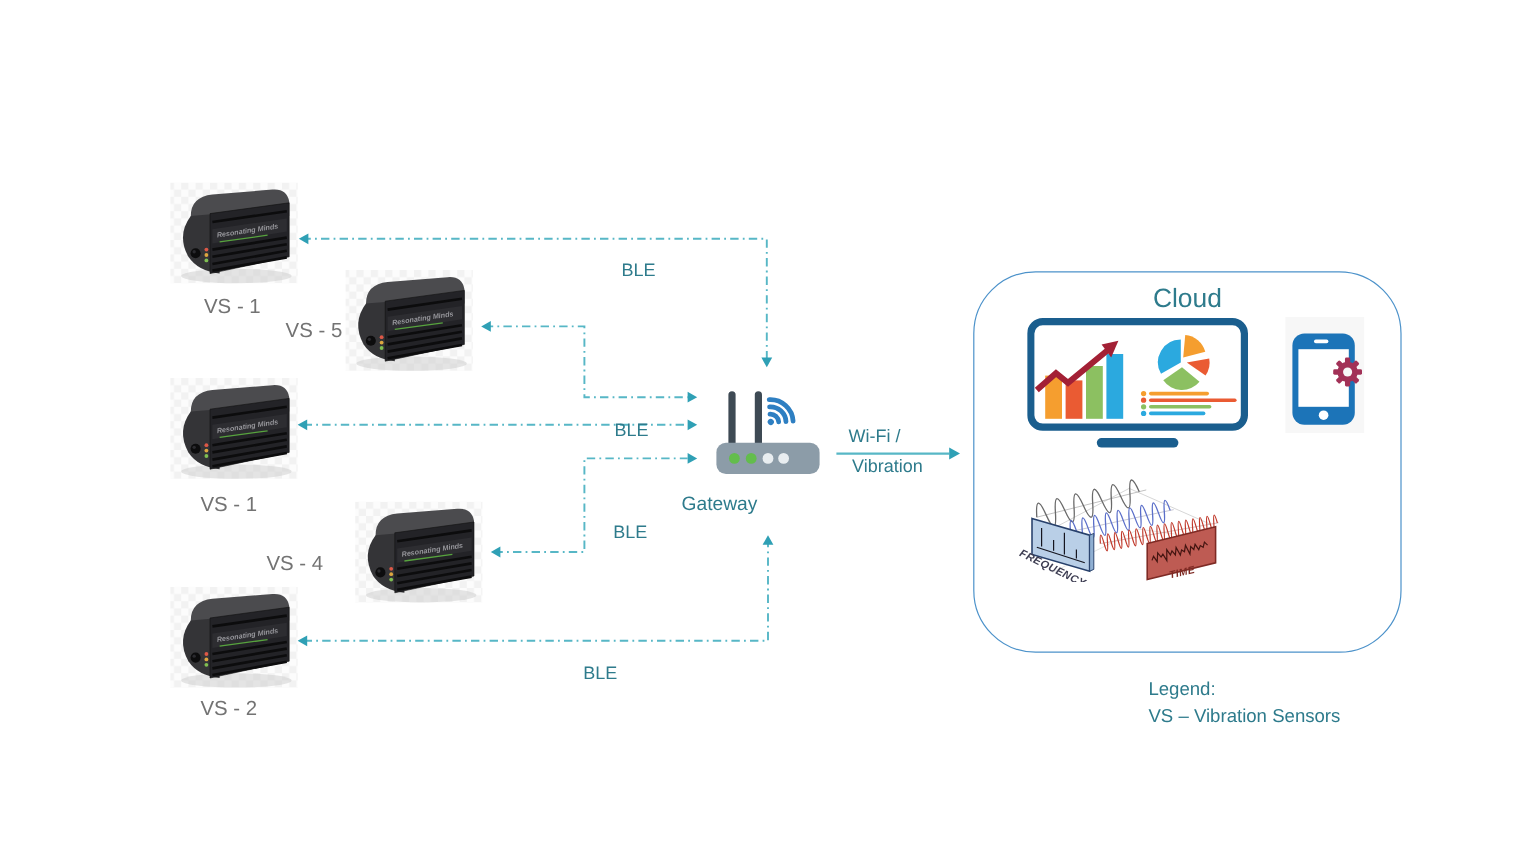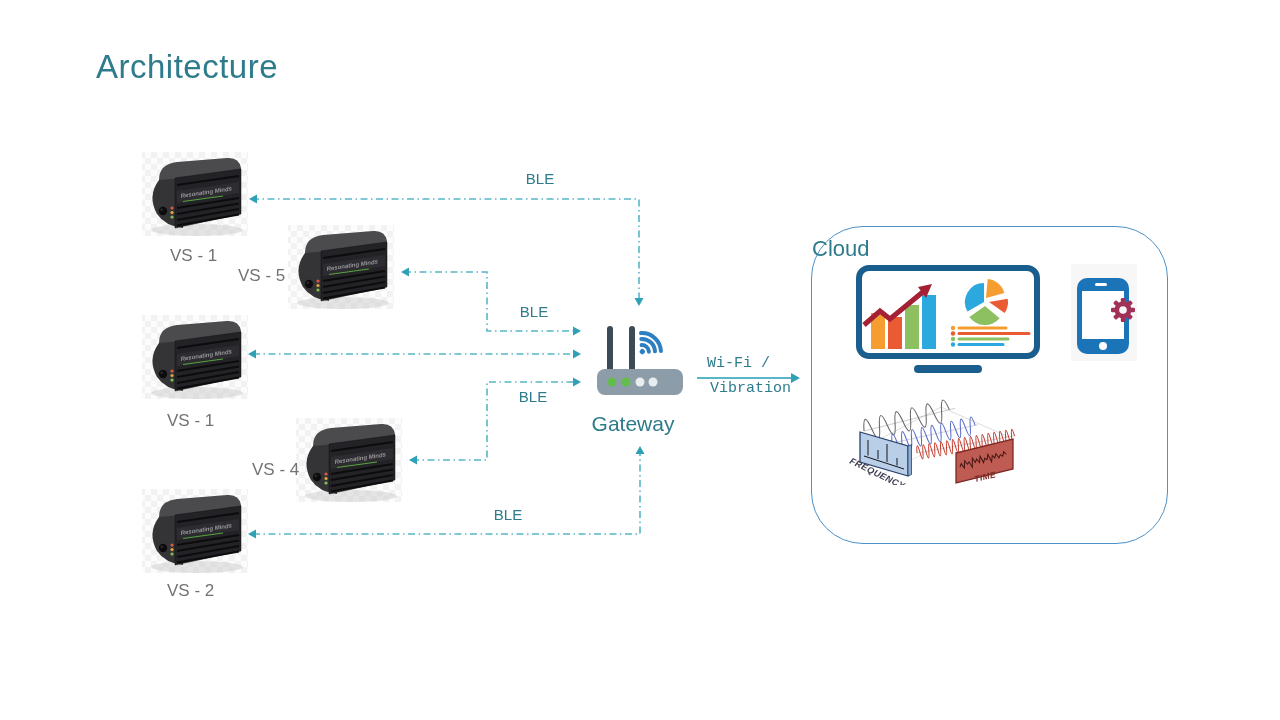--- a/index.html
+++ b/index.html
@@ -1,25 +1,25 @@
 <!DOCTYPE html>
 <html><head>
 <meta charset="utf-8">
 <style>
   html,body{margin:0;padding:0;background:#fff;}
   .slide{position:relative;width:1280px;height:720px;background:#ffffff;overflow:hidden;
          font-family:"Liberation Sans", sans-serif;}
   .abs{position:absolute;}
   .title{left:96px;top:48px;font-size:33px;letter-spacing:.5px;color:#2E7B8C;}
   .vs-label{font-size:17px;color:#737373;white-space:nowrap;}
-  .ble-label{font-size:15px;color:#2E7B8C;width:44px;text-align:center;}
-  .gw-label{left:568px;top:412px;width:130px;text-align:center;font-size:21px;color:#2E7B8C;}
-  .uplink{font-size:15px;color:#2E7B8C;white-space:nowrap;font-family:Liberation Mono, monospace;}
+  .ble-label{font-size:15px;color:#2E7B8C;width:44px;margin-top:47px;}
+  .gw-label{left:568px;top:412px;width:130px;font-size:16px;color:#2E7B8C;}
+  .uplink{font-size:15px;color:#2E7B8C;white-space:nowrap;}
   .cloud-box{left:811px;top:226px;width:355px;height:316px;border:1.6px solid #4C92CA;border-radius:52px;}
-  .cloud-title{position:absolute;left:0;top:9px;width:100%;text-align:left;font-size:22px;color:#2E7B8C;}
+  .cloud-title{position:absolute;left:0;top:9px;width:100%;text-align:center;font-size:22px;color:#2E7B8C;}
   .legend{left:957px;top:563px;font-size:15.5px;line-height:23px;color:#2E7B8C;white-space:nowrap;}
   svg{display:block;}
   .connectors{left:0;top:0;pointer-events:none;}
 </style>
 </head>
 <body>
 
 <div class="slide">
 
   <svg width="0" height="0" style="position:absolute" aria-hidden="true">
@@ -47,21 +47,20 @@
         <path d="M44 49.5 L84 44" stroke="#57A33E" stroke-width="1.1"></path>
         <circle cx="24" cy="59" r="4.2" fill="#0c0c0d"></circle>
         <circle cx="22.8" cy="57.8" r="1.4" fill="#2a2a2e"></circle>
         <circle cx="33" cy="56" r="1.6" fill="#DD5847"></circle>
         <circle cx="33" cy="60.5" r="1.6" fill="#DDA63F"></circle>
         <circle cx="33" cy="65" r="1.6" fill="#7FBF52"></circle>
       </symbol>
     </defs>
   </svg>
 
-  <div class="abs title">Architecture</div>
 
   <svg class="abs connectors" width="1280" height="720" viewBox="0 0 1280 720">
     <g stroke="#57B7C6" stroke-width="1.6" fill="none" stroke-dasharray="7 3.5 1.5 3.5">
       <path d="M252 199 H639 V299"></path>
       <path d="M404 272 H487 V331 H573"></path>
       <path d="M253 354 H573"></path>
       <path d="M412 460 H487 V382 H573"></path>
       <path d="M253 534 H640 V453"></path>
     </g>
     <path d="M697 378 H791" stroke="#57B7C6" stroke-width="1.8" fill="none"></path>
@@ -92,21 +91,21 @@
   <svg class="abs" style="left:293px;top:418px" width="112" height="88">
       <use href="#sensor-device"></use>
     </svg>
   <svg class="abs" style="left:139px;top:489px" width="112" height="88">
       <use href="#sensor-device"></use>
     </svg>
 
   <div class="abs vs-label" style="left:170px;top:246px">VS - 1</div>
   <div class="abs vs-label" style="left:238px;top:266px">VS - 5</div>
   <div class="abs vs-label" style="left:167px;top:411px">VS - 1</div>
-  <div class="abs vs-label" style="left:252px;top:460px">VS - 4</div>
+  <div class="abs vs-label" style="left:222px;top:460px">VS - 4</div>
   <div class="abs vs-label" style="left:167px;top:581px">VS - 2</div>
 
   <div class="abs ble-label" style="left:518px;top:170px">BLE</div>
   <div class="abs ble-label" style="left:512px;top:303px">BLE</div>
   <div class="abs ble-label" style="left:511px;top:388px">BLE</div>
   <div class="abs ble-label" style="left:486px;top:506px">BLE</div>
 
   <svg class="abs" style="left:595px;top:318px" width="92" height="80" viewBox="0 0 92 80">
     <rect x="12" y="8" width="6" height="46" rx="3" fill="#3E4A54"></rect>
     <rect x="34" y="8" width="6" height="46" rx="3" fill="#3E4A54"></rect>
@@ -206,14 +205,18 @@
       <g>
         <polygon points="119,70 176,56 176,86 119,100" fill="#BE5B53" stroke="#7E2A24" stroke-width="1.3"></polygon>
         <g transform="translate(123,84) rotate(-13)">
           <path d="M0 0 l2 -3 l2 5 l2 -7 l2 4 l2 -2 l2 6 l2 -9 l2 5 l2 -3 l2 4 l2 -6 l2 7 l2 -4 l2 2 l2 -5 l2 8 l2 -6 l2 3 l2 -4 l2 5 l2 -3 l2 2 l2 -4 l2 3" stroke="#441511" stroke-width="1" fill="none"></path>
         </g>
         <text transform="translate(138,99) rotate(-13)" font-size="8.5" font-weight="bold" font-style="italic" fill="#7E2A24" letter-spacing="0.4">TIME</text>
       </g>
     </svg>
   </div>
 
+  <div class="abs legend">
+    <div>Legend:</div>
+    <div>VS – Vibration Sensors</div>
+  </div>
 
 </div>
 
 </body></html>

